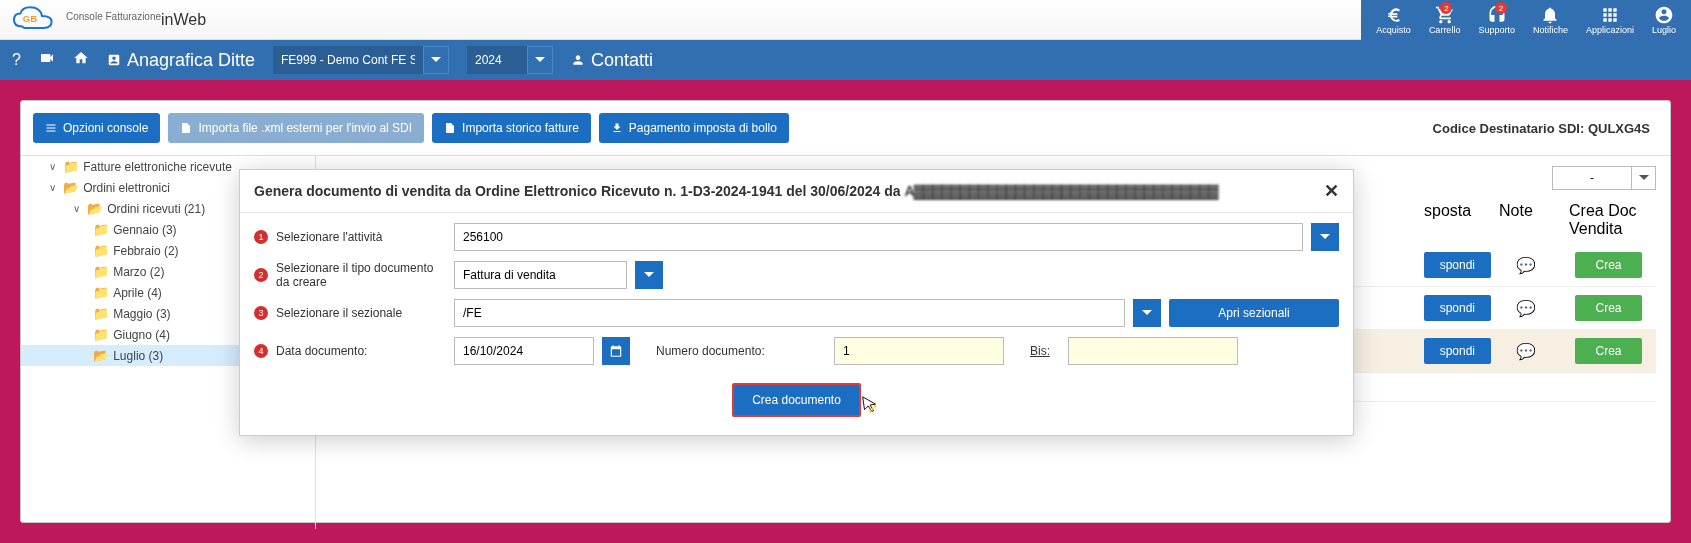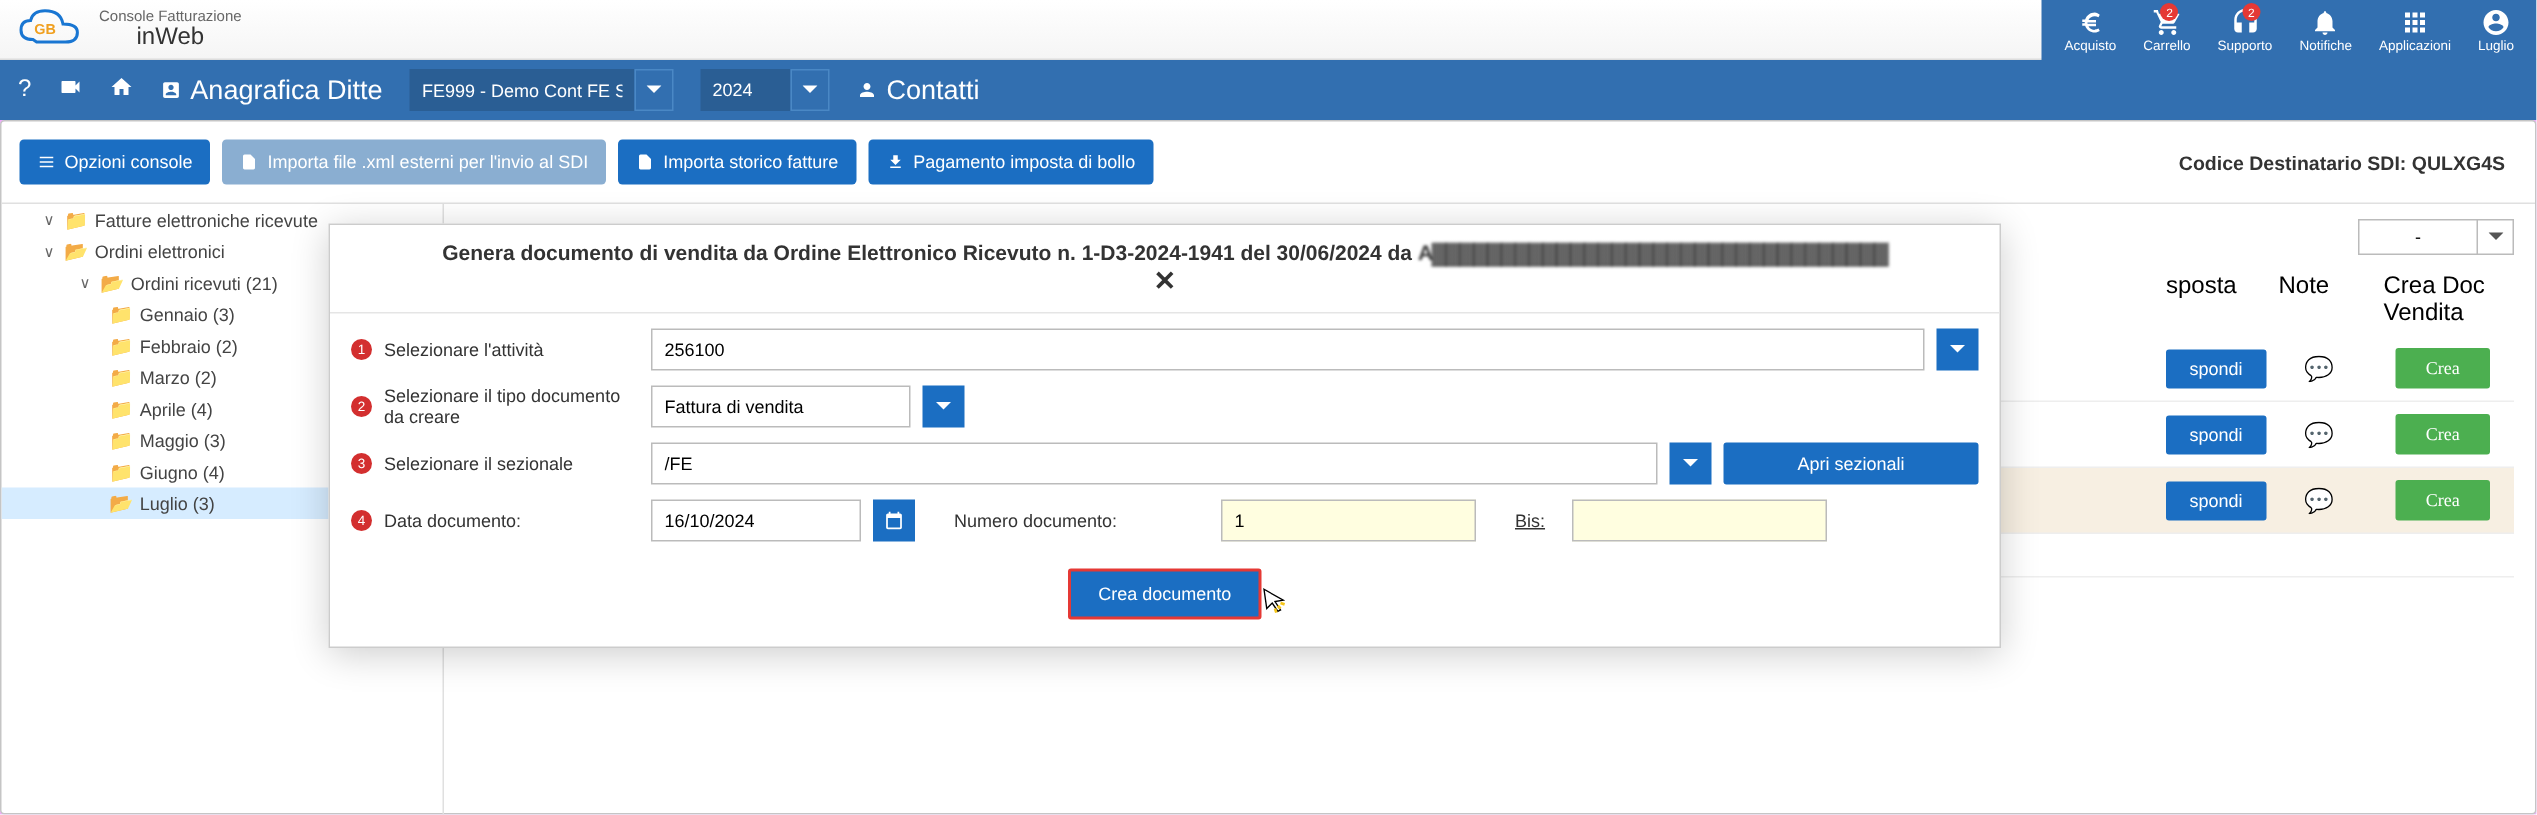--- a/index.html
+++ b/index.html
@@ -2,42 +2,42 @@
 <html><head>
 <meta charset="utf-8">
 <style>
 * { box-sizing: border-box; margin: 0; padding: 0; font-family: Arial, sans-serif; }
 body { background: #f0f0f0; width: 1691px; height: 543px; overflow: hidden; position: relative; }
 
 
 .topbar { background: linear-gradient(to bottom, #fff, #f5f5f5); height: 40px; display: flex; align-items: center; padding: 0 10px; border-bottom: 1px solid #ddd; }
 .logo-wrap { display: flex; align-items: center; gap: 8px; }
 .cloud-logo { width: 48px; height: 32px; }
-.logo-text { display: flex; flex-direction: column; line-height: 1; align-items: center; }
+.logo-text { display: flex; flex-direction: row; line-height: 1; }
 .logo-text .t1 { font-size: 10px; color: #666; }
 .logo-text .t2 { font-size: 16px; color: #333; font-weight: 500; }
 .topbar-spacer { flex: 1; }
 .top-actions { display: flex; gap: 18px; }
 .top-action { display: flex; flex-direction: column; align-items: center; color: #fff; font-size: 9px; cursor: pointer; position: relative; }
 .top-action svg { width: 20px; height: 20px; fill: #fff; }
 .top-badge { position: absolute; top: -3px; right: 8px; background: #e53935; color: #fff; font-size: 8px; width: 12px; height: 12px; border-radius: 50%; display: flex; align-items: center; justify-content: center; }
 .topbar-right { background: #326fb0; position: absolute; right: 0; top: 0; height: 40px; display: flex; align-items: center; padding: 0 15px; }
 
 
 .navbar { background: #326fb0; height: 40px; display: flex; align-items: center; padding: 0 12px; gap: 18px; color: #fff; }
 .nav-icon { color: #fff; font-size: 16px; cursor: pointer; }
 .nav-item { display: flex; align-items: center; gap: 6px; font-size: 18px; cursor: pointer; }
 .nav-item svg { width: 14px; height: 14px; fill: #fff; }
 .nav-select { background: #2a5e94; color: #fff; border: none; padding: 6px 8px; font-size: 12px; width: 150px; height: 28px; }
 .nav-select-btn { background: #326fb0; border: 1px solid #4a88c5; width: 26px; height: 28px; display: flex; align-items: center; justify-content: center; cursor: pointer; }
 .nav-select-btn svg { width: 10px; height: 10px; fill: #fff; }
 .nav-group { display: flex; }
 
 
-.main-wrap { background: #f0abfc; height: calc(100% - 80px); }
+.main-wrap { padding: 20px; background: #be185d; height: calc(100% - 80px); }
 .content-box { background: #fff; border: 1px solid #c5c5c5; border-radius: 3px; height: 100%; position: relative; }
 
 
 .action-row { padding: 12px; display: flex; gap: 8px; align-items: center; border-bottom: 1px solid #e0e0e0; }
 .btn { border: none; border-radius: 3px; padding: 8px 12px; font-size: 12px; cursor: pointer; display: inline-flex; align-items: center; gap: 6px; }
 .btn-primary { background: #1b6ec2; color: #fff; }
 .btn-muted { background: #8aaed1; color: #fff; }
 .btn svg { width: 12px; height: 12px; fill: currentColor; }
 .action-spacer { flex: 1; }
 .codice-dest { font-size: 13px; font-weight: bold; color: #333; padding-right: 8px; }
@@ -56,26 +56,26 @@
 .main-area { flex: 1; position: relative; padding: 10px 14px; }
 .filter-row { display: flex; justify-content: flex-end; margin-bottom: 6px; }
 .filter-select { width: 80px; height: 24px; border: 1px solid #bbb; background: #fff; font-size: 12px; }
 .filter-caret { width: 24px; height: 24px; border: 1px solid #bbb; border-left: none; background: #fff; display: flex; align-items: center; justify-content: center; }
 .th { padding: 6px 8px; text-align: left; }
 .data-row { display: flex; font-size: 11px; border-bottom: 1px solid #eee; align-items: center; }
 .data-row.alt { background: #f7efe2; }
 .td { padding: 8px; text-align: center; }
 
 .btn-rispondi { background: #1b6ec2; color: #fff; border: none; padding: 6px 16px; font-size: 12px; border-radius: 2px; cursor: pointer; }
-.btn-crea { background: #4caf50; color: #fff; border: none; padding: 6px 20px; font-size: 12px; border-radius: 2px; cursor: pointer; font-family: Liberation Serif, serif; }
+.btn-crea { background: #4caf50; color: #fff; border: none; padding: 6px 20px; font-size: 12px; border-radius: 2px; cursor: pointer; }
 .note-icon { font-size: 16px; color: #333; cursor: pointer; }
 
 
 .modal { position: absolute; top: 68px; left: 218px; width: 1115px; background: #fff; border: 1px solid #ccc; box-shadow: 0 4px 24px rgba(0,0,0,0.2); z-index: 100; }
-.modal-header { display: flex; padding: 10px 14px; border-bottom: 1px solid #e5e5e5; align-items: center; flex-direction: column; }
+.modal-header { display: flex; padding: 10px 14px; border-bottom: 1px solid #e5e5e5; align-items: center; }
 .modal-title { font-size: 14px; font-weight: bold; color: #333; flex: 1; }
 .modal-close { font-size: 18px; cursor: pointer; color: #333; font-weight: bold; }
 .modal-body { padding: 10px 14px 18px; }
 .frow { display: flex; align-items: center; margin-bottom: 10px; gap: 8px; }
 .fnum { width: 14px; height: 14px; background: #d32f2f; color: #fff; border-radius: 50%; font-size: 9px; display: flex; align-items: center; justify-content: center; flex-shrink: 0; }
 .flabel { width: 170px; font-size: 12px; color: #333; }
 .finput { flex: 1; height: 28px; border: 1px solid #bbb; padding: 0 8px; font-size: 12px; background: #fff; }
 .fselect-caret { width: 28px; height: 28px; background: #1b6ec2; display: flex; align-items: center; justify-content: center; cursor: pointer; }
 .fselect-caret svg { width: 10px; height: 10px; fill: #fff; }
 .btn-aprisez { background: #1b6ec2; color: #fff; border: none; height: 28px; width: 170px; font-size: 12px; border-radius: 2px; cursor: pointer; }

